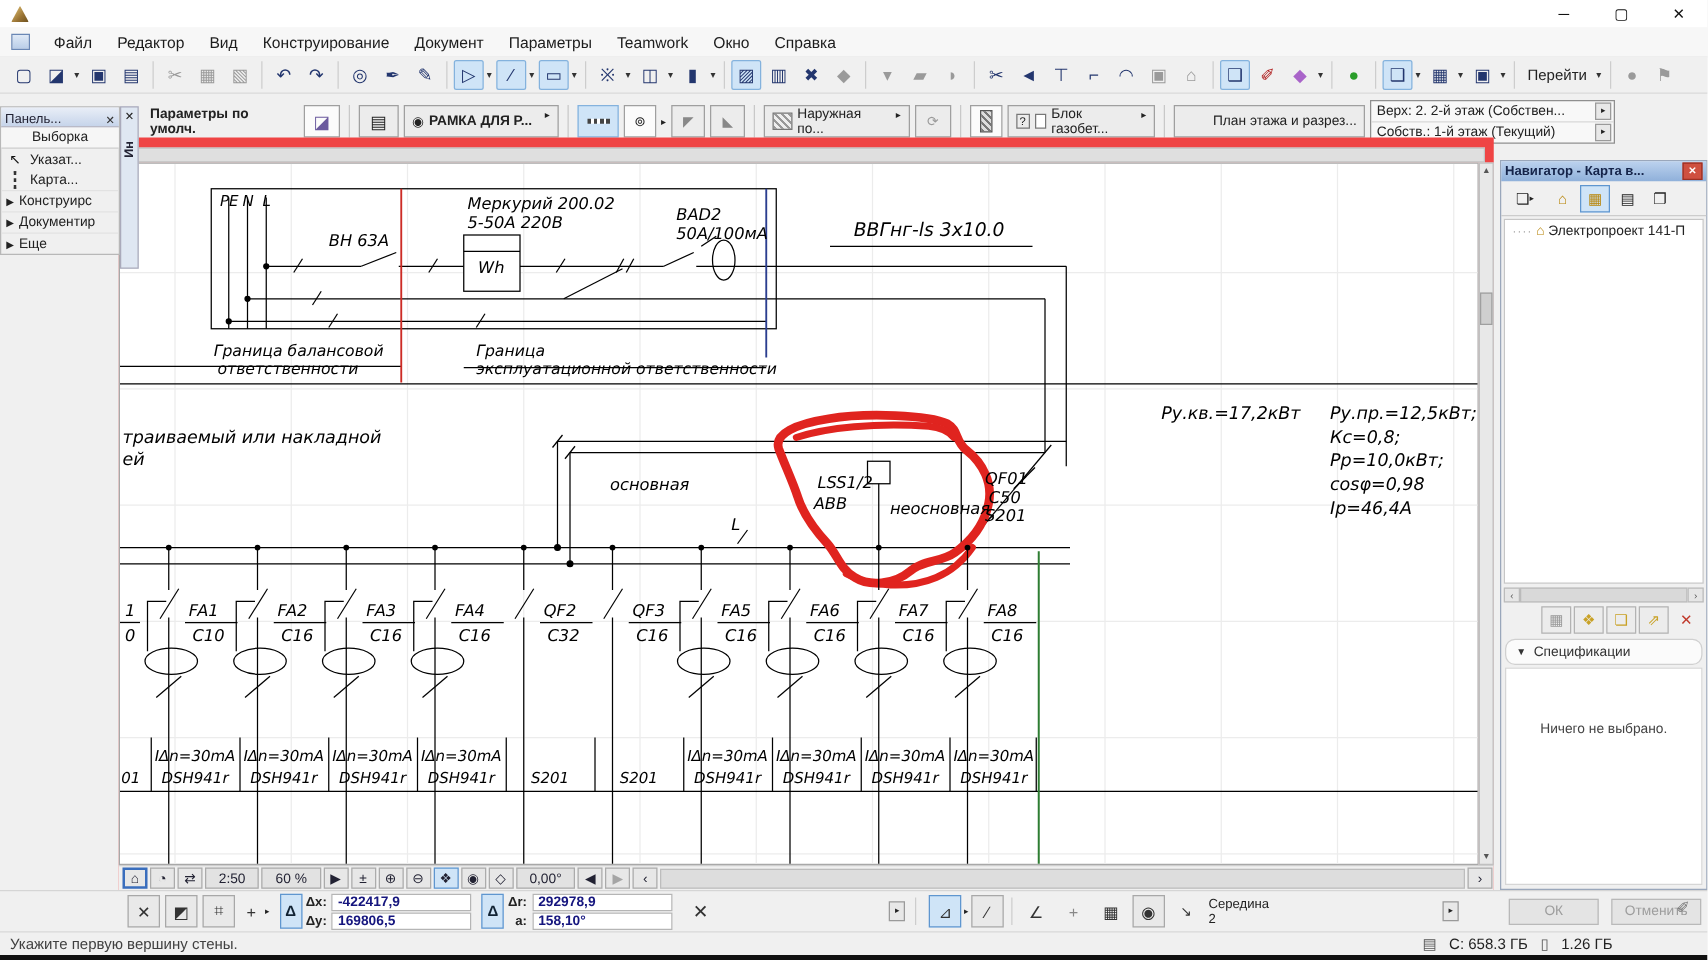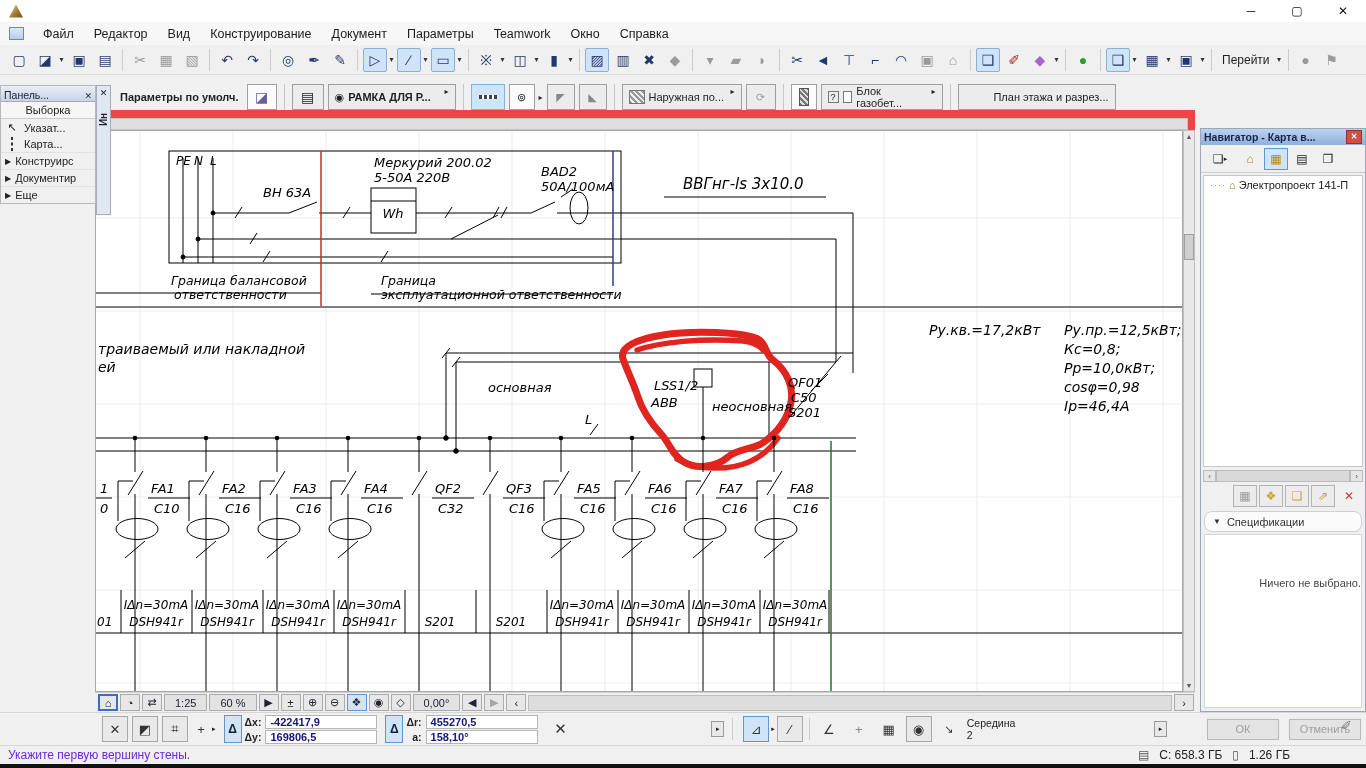--- a/index.html
+++ b/index.html
@@ -74,40 +74,40 @@
   .kbtn.noborder{border-color:transparent;background:transparent}
   .trk-toggle{width:16px;height:26px;background:#cfe4f7;border:1px solid #5f96cf;color:#123;display:flex;align-items:center;justify-content:center;font-size:12px;font-weight:bold;margin:0 3px 0 8px}
   .trk-grid{display:grid;grid-template-columns:auto auto;column-gap:4px;row-gap:1px;align-items:center}
   .trk-lab{font-size:10.5px;font-weight:bold;color:#222;text-align:right}
   .fld{background:#fff;border:1px solid #b5b5b5;font-weight:bold;color:#15157e;font-size:11px;padding:0 4px;height:12px;line-height:12px;width:102px}
   .fld.plain{background:transparent;border-color:transparent;color:#222;font-weight:normal}
   .okbtn{width:70px;height:19px;border:1px solid #b9b9b9;background:#e4e4e4;color:#9d9d9d;font-size:11px;text-align:center;line-height:19px;margin:0 5px}
   .snaptxt{font-size:10.5px;line-height:12px;margin:0 3px}
   
   #statusbar{left:0;top:745px;width:1366px;height:19px;background:#f0f0f0;border-top:1px solid #d8d8d8;display:flex;align-items:center;box-sizing:border-box}
-  #statusbar .hint{padding-left:8px;font-size:12px;color:#6d28d9}
+  #statusbar .hint{padding-left:8px;font-size:12px;color:#404040}
   #statusbar .right{margin-left:auto;display:flex;align-items:center;gap:10px;margin-right:76px;font-size:12px}
   #blackstrip{left:0;top:764px;width:1366px;height:4px;background:#111}
   
   #navigator{left:1200px;top:128px;width:166px;height:584px;background:#f0f0f0;border:1px solid #9aa7bb;box-sizing:border-box;display:flex;flex-direction:column;z-index:5}
   #nav-title{height:16px;background:linear-gradient(#bcd2ee,#8fb0da);display:flex;align-items:center;padding:0 3px;font-size:10.5px;font-weight:bold;color:#15244a}
   #nav-title .x{margin-left:auto;width:14px;height:12px;background:#cf5040;color:#fff;font-size:8px;line-height:12px;text-align:center;border:1px solid #9c2f23}
   #nav-tools{height:27px;display:flex;align-items:center;gap:2px;padding:0 3px;border-bottom:1px solid #ccc}
   .nbtn{width:22px;height:20px;border:1px solid #b3b3b3;background:#ececec;display:flex;align-items:center;justify-content:center;font-size:12px}
   .nbtn.hl{background:#cfe4f7;border-color:#5f96cf}
   .nbtn.flat{border-color:transparent;background:transparent}
   #nav-tree{background:#fff;flex:1;border:1px solid #c6c6c6;margin:2px;font-size:11px;overflow:hidden}
   .tree-item{display:flex;align-items:center;gap:3px;padding:3px 2px 0 6px;white-space:nowrap}
   .dotted{color:#999;font-size:9px;letter-spacing:1px}
   #nav-hscroll{height:14px;display:flex;align-items:center;margin:0 2px}
   #nav-hscroll .sb{width:13px;height:12px;font-size:8px;text-align:center;line-height:12px;color:#555;background:#e6e6e6;border:1px solid #bbb;box-sizing:border-box}
   #nav-hscroll .tr{flex:1;height:12px;background:#d9d9d9;border:1px solid #bbb;box-sizing:border-box}
   #nav-btnrow{height:26px;display:flex;align-items:center;justify-content:flex-end;gap:2px;padding:0 4px}
   #nav-specs{height:19px;background:#fbfbfb;border:1px solid #d0d0d0;border-radius:8px;margin:2px 3px;display:flex;align-items:center;gap:6px;padding:0 8px;font-size:11px;color:#333}
-  #nav-empty{background:#fff;height:130px;margin:0 3px 3px 3px;border:1px solid #d6d6d6;text-align:right;padding-top:42px;font-size:11px;color:#444}
+  #nav-empty{background:#fff;height:130px;margin:0 3px 3px 3px;border:1px solid #d6d6d6;text-align:center;padding-top:42px;font-size:11px;color:#444}
   
   #schemsvg text{font-family:"DejaVu Sans",sans-serif;font-style:italic;fill:#000}
   
   #trk-right-icon{position:absolute;left:1341px;top:718px;font-size:13px;color:#777}
 </style>
 </head>
 <body>
 
 <div id="titlebar" class="abs">
   <span class="logo"></span>
@@ -235,20 +235,32 @@
   <span class="ibtn" style="width:122px">
     <span style="border:1px solid #777;padding:0 2px;font-size:9px">?</span>
     <span style="border:1px solid #777;width:8px;height:10px;display:inline-block;background:#fff"></span>
     <span>Блок газобет...</span>
     <span class="sm" style="margin-left:auto">▸</span>
   </span>
   <span class="isep"></span>
   <span class="ibtn" style="width:158px;justify-content:flex-end">
     <span>План этажа и разрез...</span>
   </span>
+  <div id="storybox">
+    <div class="row">
+      <span>Верх:</span>
+      <span>2. 2-й этаж (Собствен...</span>
+      <span class="tinybtn">▸</span>
+    </div>
+    <div class="row">
+      <span>Собств.:</span>
+      <span>1-й этаж (Текущий)</span>
+      <span class="tinybtn">▸</span>
+    </div>
+  </div>
 </div>
 
 <div id="toolbox" class="abs">
   <div class="hdr">
     <span>Панель...</span>
     <span class="x">✕</span>
   </div>
   <div class="tgroup-hdr">Выборка</div>
   <div class="titem">
     <span class="ic">↖</span>
@@ -574,21 +586,21 @@
   </div>
   <div id="vscroll">
     <span class="sbtn">▲</span>
     <span class="thumb"></span>
     <span class="sbtn bot">▼</span>
   </div>
   <div id="zoombar">
       <span class="zbtn frame">⌂</span>
       <span class="zbtn">◔</span>
       <span class="zbtn">⇄</span>
-      <span class="zbtn wide">1:25</span>
+      <span class="zbtn wide">2:50</span>
       <span class="zbtn wide">60 %</span>
       <span class="zbtn">▶</span>
       <span class="zbtn">±</span>
       <span class="zbtn">⊕</span>
       <span class="zbtn">⊖</span>
       <span class="zbtn hl">❖</span>
       <span class="zbtn">◉</span>
       <span class="zbtn">◇</span>
       <span class="zbtn wide">0,00°</span>
       <span class="zbtn">◀</span>
@@ -650,21 +662,21 @@
   <div class="trk-grid">
     <span class="trk-lab">Δx:</span>
     <span class="fld">-422417,9</span>
     <span class="trk-lab">Δy:</span>
     <span class="fld">169806,5</span>
   </div>
 
   <span class="trk-toggle">Δ</span>
   <div class="trk-grid">
     <span class="trk-lab">Δr:</span>
-    <span class="fld">455270,5</span>
+    <span class="fld">292978,9</span>
     <span class="trk-lab">a:</span>
     <span class="fld">158,10°</span>
   </div>
 
   <span class="kbtn noborder" style="font-size:15px;margin-left:10px">✕</span>
   <span class="tinybtn" style="height:14px;line-height:13px">▸</span>
 
   <span class="vsep" style="margin:0 8px"></span>
   <span class="kbtn hl">⊿</span>
   <span style="font-size:7px">▸</span>

